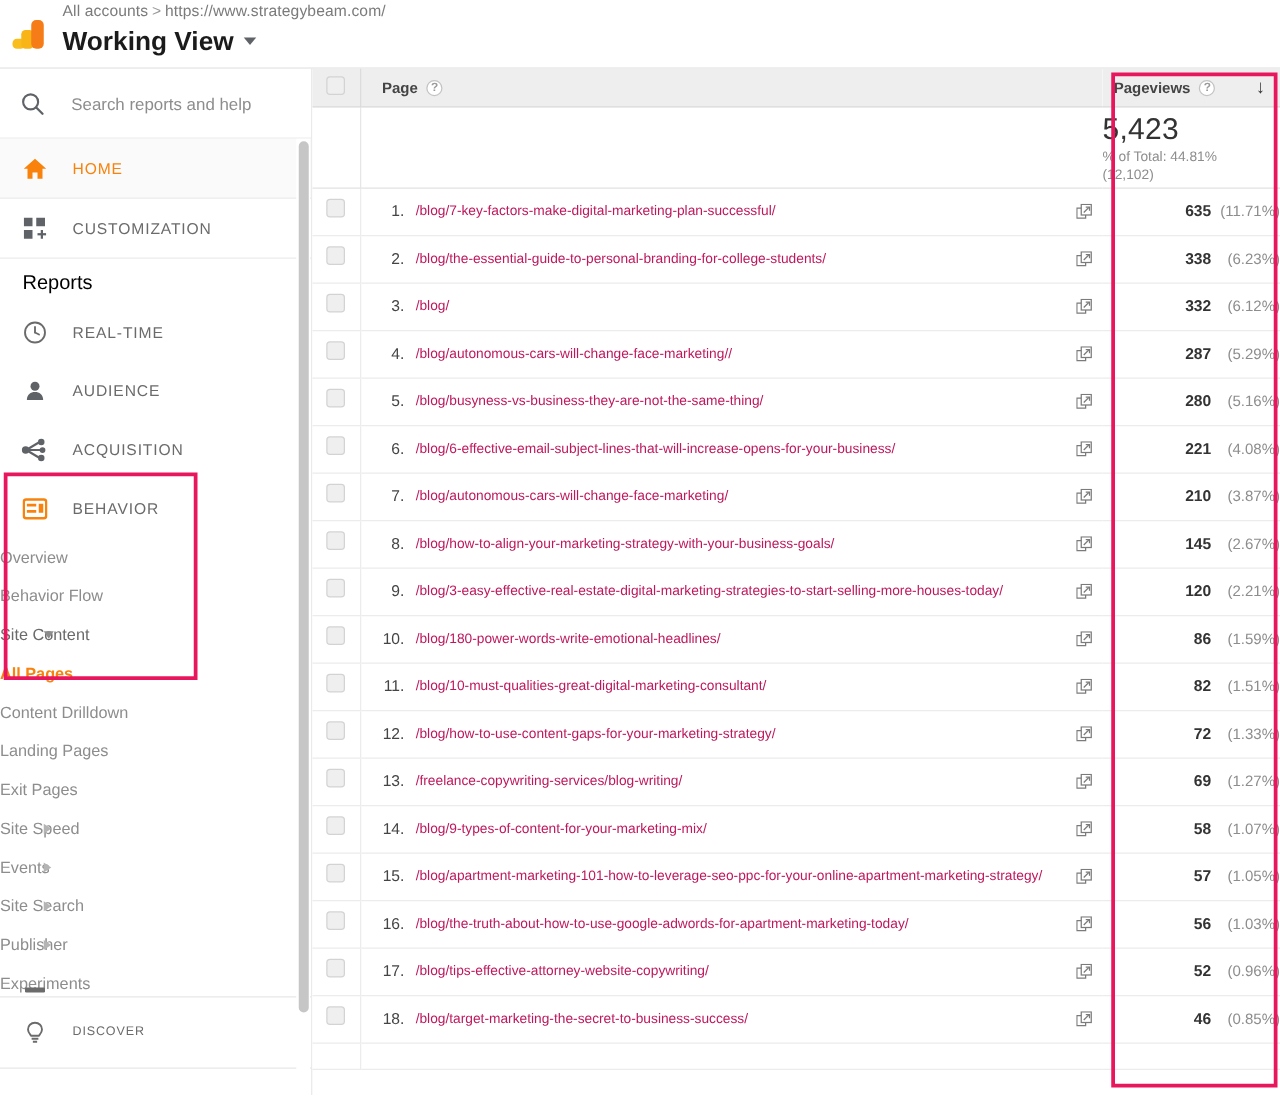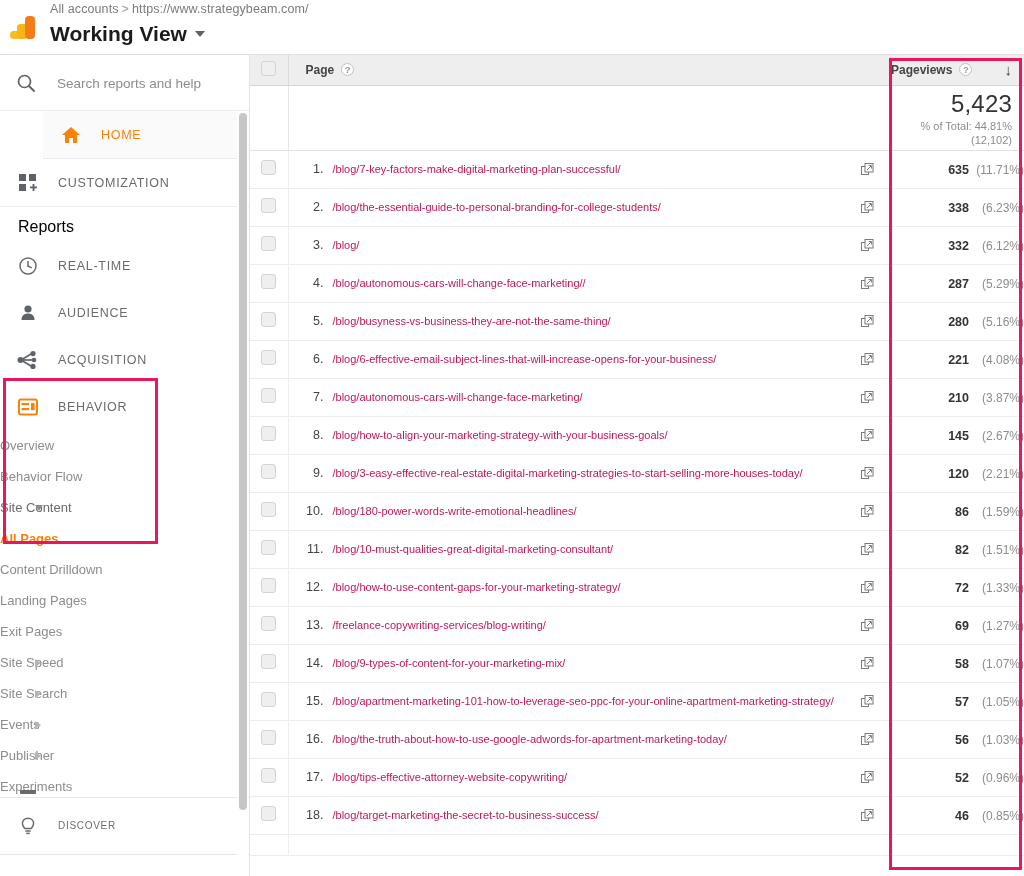--- a/index.html
+++ b/index.html
@@ -54,21 +54,21 @@
   .nav-main {
     display: flex; align-items: center; height: 48px;
     border-bottom: 1px solid #ececec; cursor: pointer; position: relative;
   }
   .nav-main .ic { width: 28px; margin-left: 14px; display:flex; align-items:center; justify-content:center;}
   .nav-main .lbl {
     margin-left: 16px; font-size: 12.5px; letter-spacing: .7px;
     color: #6b6b6b; font-weight: normal;
   }
   .nav-main.active .lbl { color: #f8820b; }
-  .nav-main.home { background: #fafafa; margin-left: 43px; }
+  .nav-main.home { background: #fafafa; }
 
   .reports-label {
     font-size: 16px; color: #000000; padding: 11px 0 6px 18px;
   }
   .nav-report {
     display: flex; align-items: center; height: 47px; cursor: pointer; position: relative;
   }
   .nav-report .ic { width: 28px; margin-left: 14px; display:flex; align-items:center; justify-content:center;}
   .nav-report .lbl { margin-left: 16px; font-size: 12.5px; letter-spacing: .7px; color: #6b6b6b; }
   .nav-report.sel .lbl { color: #6b6b6b; }
@@ -137,21 +137,21 @@
     background: #fff; border: 1px solid #c3c3c3; color: #9a9a9a;
     font-size: 9.5px; font-weight: bold; line-height: 12px; text-align: center;
     margin-left: 7px; vertical-align: 1px; cursor: pointer;
   }
   .sort-arrow {
     position: absolute; right: 12px; top: 7px; color: #3a3a3a; font-size: 15px; line-height: 1;
   }
 
   .summary-row td { height: 65px; border-bottom: 1px solid #e2e2e2; padding: 0; background: #fff; }
   .summary-row td.s-chk { border-right: 1px solid #e6e6e6; }
-  .sum-wrap { text-align: right; padding-right: 12px; }
+  .sum-wrap { padding-right: 12px; }
   .sum-big { font-size: 24px; color: #333; letter-spacing: .2px; line-height: 30px; }
   .sum-sub { font-size: 11px; color: #8d8d8d; line-height: 14px; }
 
   tbody.rows tr { border-bottom: 1px solid #ececec; }
   tbody.rows td { padding: 0; vertical-align: middle; background: #fff; }
   td.c-chk-cell { border-right: 1px solid #ececec; text-align: center; }
   .chkbox {
     display: inline-block; width: 15px; height: 15px;
     background: #efefef; border: 1px solid #d3d3d3; border-radius: 3px; cursor: pointer;
   }
@@ -301,25 +301,25 @@
     </div>
     <div class="subitem">
       <span class="sub-lbl">Exit Pages</span>
     </div>
     <div class="subitem">
       <span class="tri right"></span>
       <span class="sub-lbl">Site Speed</span>
     </div>
     <div class="subitem">
       <span class="tri right"></span>
+      <span class="sub-lbl">Events</span>
+    </div>
+    <div class="subitem">
+      <span class="tri right"></span>
       <span class="sub-lbl">Site Search</span>
-    </div>
-    <div class="subitem">
-      <span class="tri right"></span>
-      <span class="sub-lbl">Events</span>
     </div>
     <div class="subitem">
       <span class="tri right"></span>
       <span class="sub-lbl">Publisher</span>
     </div>
     <div class="subitem">
       <span class="sub-lbl">Experiments</span>
     </div>
 
     <div class="admin-stub"></div>

